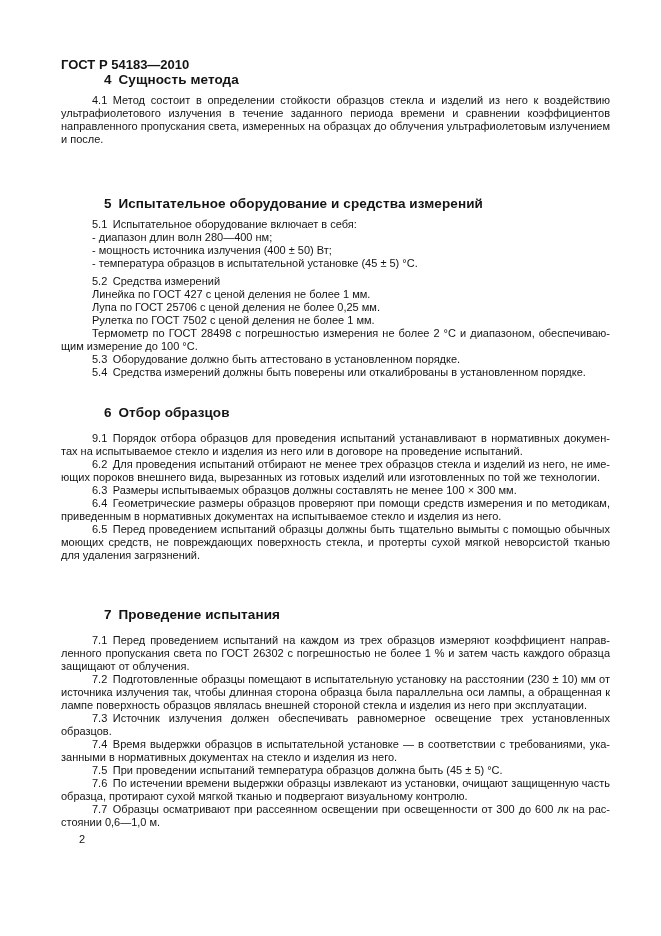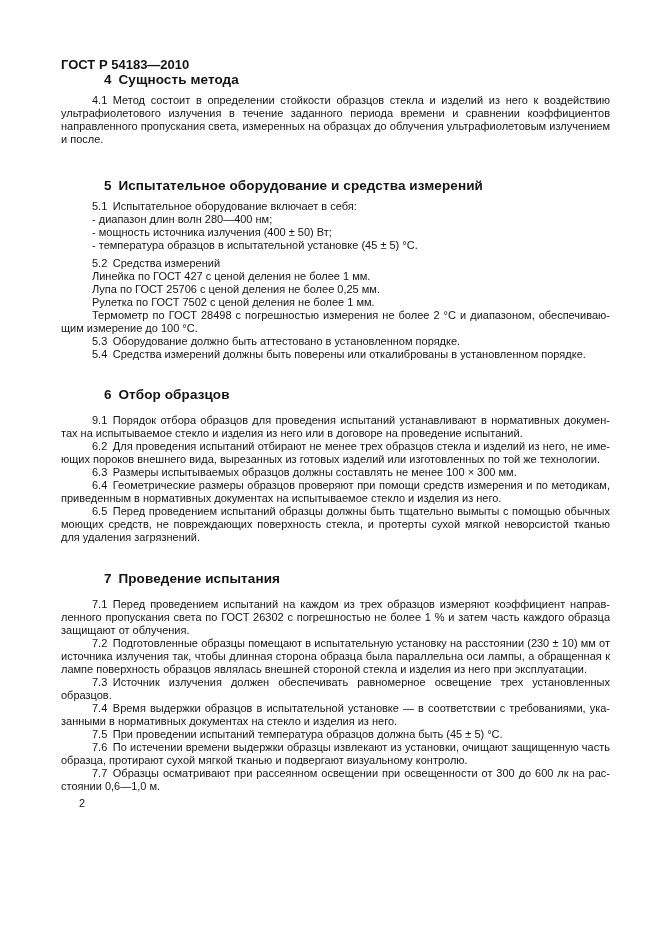--- a/index.html
+++ b/index.html
@@ -32,22 +32,22 @@
     margin:0;
     hyphens:manual;
   }
   .sub-heading { font-weight:normal; }
   .page-number {
     font-size:11px; line-height:13px;
     margin:4px 0 0 0; padding-left:18px;
   }
   
   .mt-23 { }
-  .mt-31 { margin-top:31px; }
-  .mt-30 { margin-top:26px; }
+  .mt-31 { margin-top:49px; }
+  .mt-30 { margin-top:44px; }
   .mt-25 { margin-top:25px; }
   .mt-11 { margin-top:11px; }
   .mt-6  { margin-top:6px; }
   .mt-5  { margin-top:5px; }
 </style>
 </head>
 <body>
 
 <div class="page">
   <div class="content">

